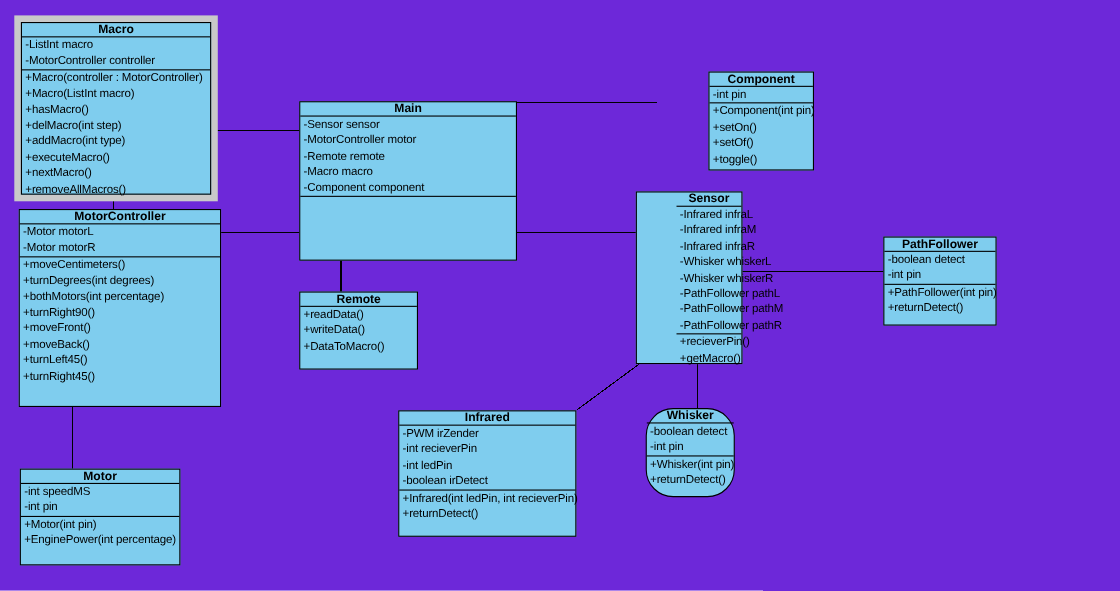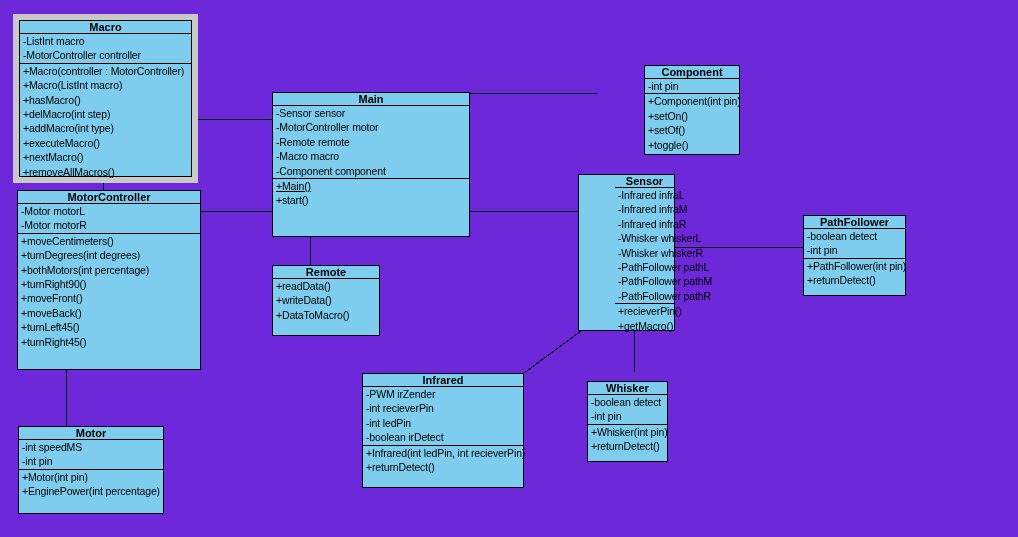--- a/index.html
+++ b/index.html
@@ -96,24 +96,20 @@
 
   <div class="cls" style="left:272px;top:92px;width:198px;height:145px;">
     <div class="cls-title">Main</div>
     <div class="rows attrs">
         <div class="row">-Sensor sensor</div>
         <div class="row">-MotorController motor</div>
         <div class="row">-Remote remote</div>
         <div class="row">-Macro macro</div>
         <div class="row">-Component component</div>
       </div>
-    <div class="rows methods">
-        <div class="row static">+Main()</div>
-        <div class="row">+start()</div>
-      </div>
   </div>
 
   <div class="cls" style="left:272px;top:265px;width:108px;height:71px;">
     <div class="cls-title">Remote</div>
 
     <div class="rows methods">
         <div class="row">+readData()</div>
         <div class="row">+writeData()</div>
         <div class="row">+DataToMacro()</div>
       </div>
@@ -169,21 +165,21 @@
         <div class="row">-int recieverPin</div>
         <div class="row">-int ledPin</div>
         <div class="row">-boolean irDetect</div>
       </div>
     <div class="rows methods">
         <div class="row">+Infrared(int ledPin, int recieverPin)</div>
         <div class="row">+returnDetect()</div>
       </div>
   </div>
 
-  <div class="cls" style="left:587px;top:381px;width:81px;height:81px;">
+  <div class="cls" style="left:587px;top:371px;width:81px;height:81px;border-radius:25px;">
     <div class="cls-title">Whisker</div>
     <div class="rows attrs">
         <div class="row">-boolean detect</div>
         <div class="row">-int pin</div>
       </div>
     <div class="rows methods">
         <div class="row">+Whisker(int pin)</div>
         <div class="row">+returnDetect()</div>
       </div>
   </div>

